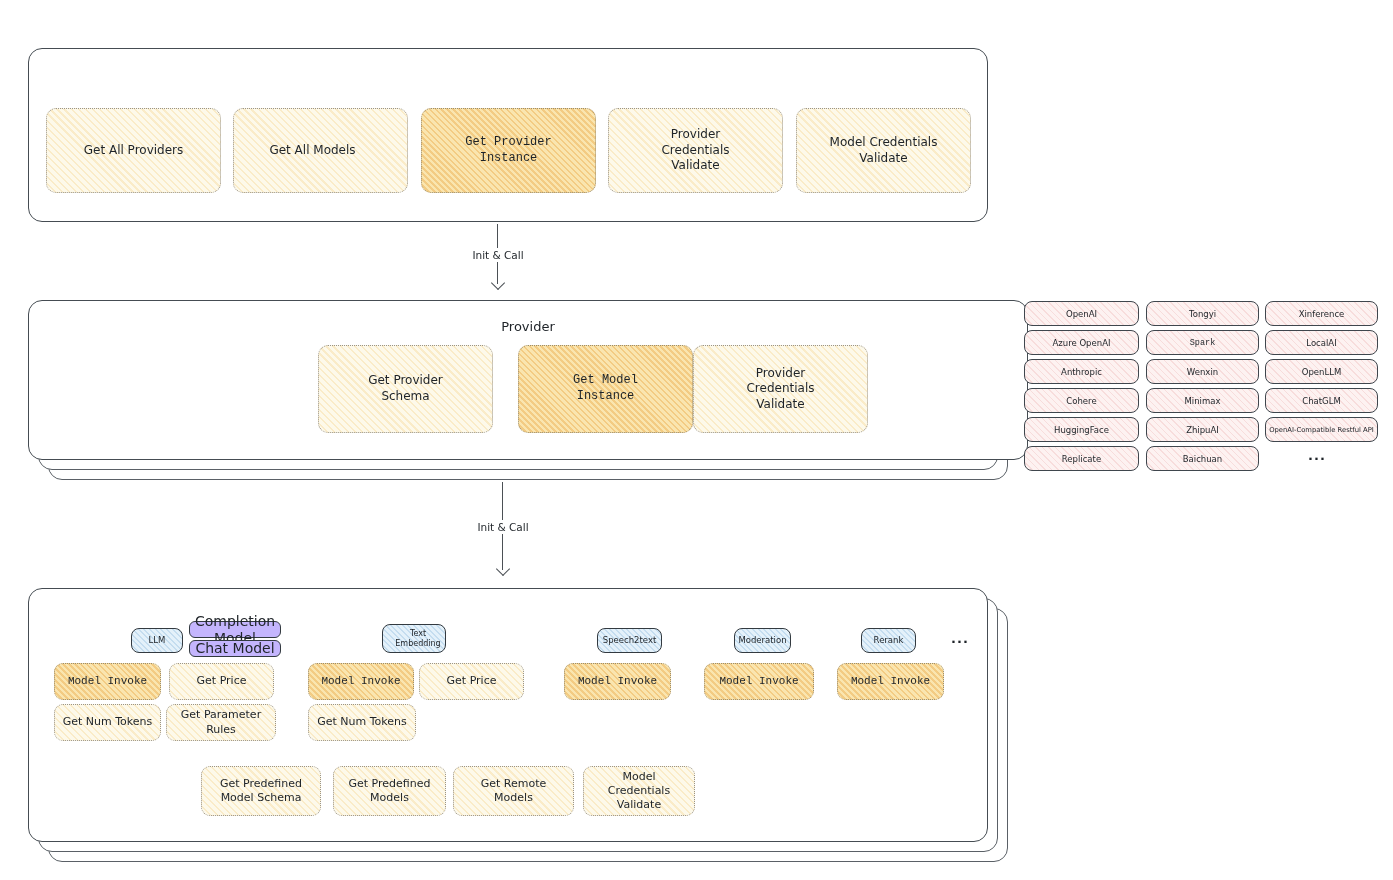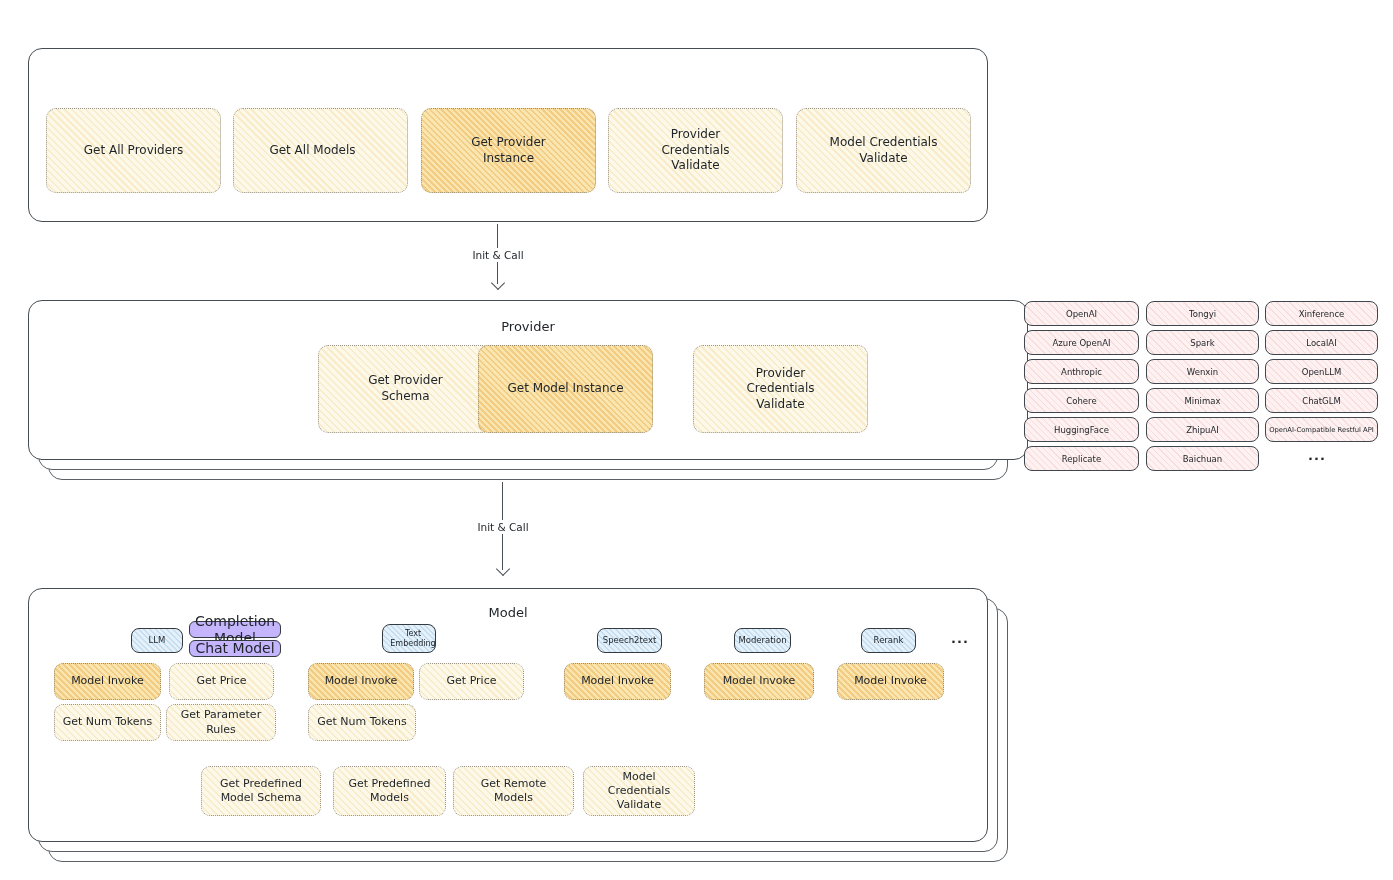--- a/index.html
+++ b/index.html
@@ -23,20 +23,21 @@
     text-align:center; border-radius:10px; box-sizing:border-box;
     font-size:12px; line-height:1.3; padding:0 28px;
     border:1.6px dotted #9a9488;
     background-color:#fdf9ea;
     background-image:repeating-linear-gradient(45deg, rgba(240,195,105,0.26) 0px, rgba(240,195,105,0.26) 1.6px, rgba(0,0,0,0) 1.6px, rgba(0,0,0,0) 5px);
   }
   .btn.hl {
     background-color:#f9e5b2;
     background-image:repeating-linear-gradient(45deg, rgba(235,166,60,0.40) 0px, rgba(235,166,60,0.40) 1.8px, rgba(250,228,168,0.25) 1.8px, rgba(250,228,168,0.25) 4.2px);
     border-color:#9a8d70;
+    font-family:Liberation Mono, monospace;
   }
   .btn-sm { font-size:11px; padding:0 6px; border-radius:9px; }
   .chip {
     position:absolute; display:flex; align-items:center; justify-content:center;
     text-align:center; box-sizing:border-box; padding:0 13px;
     border:1.5px solid #3f464d; border-radius:8px; font-size:8.5px;
     background-color:#fdf2f1;
     background-image:repeating-linear-gradient(45deg, rgba(225,135,135,0.20) 0px, rgba(225,135,135,0.20) 1.3px, rgba(0,0,0,0) 1.3px, rgba(0,0,0,0) 4.6px);
   }
   .tag {
@@ -76,30 +77,30 @@
 
   <div class="arrow-line" style="left:497px; top:224px; height:60px;"></div>
   <div class="arrow-head" style="left:493px; top:278px;"></div>
   <div class="arrow-label" style="left:498px; top:248px;">Init &amp; Call</div>
 
   <div class="stack" style="left:48px; top:320px; width:958px; height:158px;"></div>
   <div class="stack" style="left:38px; top:310px; width:958px; height:158px;"></div>
   <div class="group-box" style="left:28px; top:300px; width:958px; height:158px;padding-left:40px;">
     <div class="group-title" style="top:18px;">Provider</div>
     <div class="btn" style="left:289px; top:44px; width:175px; height:88px;">Get Provider Schema</div>
-    <div class="btn hl" style="left:449px; top:44px; width:175px; height:88px;">Get Model Instance</div>
+    <div class="btn hl" style="left:489px; top:44px; width:175px; height:88px;">Get Model Instance</div>
     <div class="btn" style="left:664px; top:44px; width:175px; height:88px;">Provider Credentials Validate</div>
   </div>
 
   <div class="chip" style="left:1024px; top:301px; width:115px; height:25px;">OpenAI</div>
   <div class="chip" style="left:1146px; top:301px; width:113px; height:25px;">Tongyi</div>
   <div class="chip" style="left:1265px; top:301px; width:113px; height:25px;">Xinference</div>
 
   <div class="chip" style="left:1024px; top:330px; width:115px; height:25px;">Azure OpenAI</div>
-  <div class="chip" style="left:1146px; top:330px; width:113px; height:25px;">Spark</div>
+  <div class="chip" style="left:1146px; top:330px; width:113px; height:25px;font-family:Liberation Mono, monospace;">Spark</div>
   <div class="chip" style="left:1265px; top:330px; width:113px; height:25px;">LocalAI</div>
 
   <div class="chip" style="left:1024px; top:359px; width:115px; height:25px;">Anthropic</div>
   <div class="chip" style="left:1146px; top:359px; width:113px; height:25px;">Wenxin</div>
   <div class="chip" style="left:1265px; top:359px; width:113px; height:25px;">OpenLLM</div>
 
   <div class="chip" style="left:1024px; top:388px; width:115px; height:25px;">Cohere</div>
   <div class="chip" style="left:1146px; top:388px; width:113px; height:25px;">Minimax</div>
   <div class="chip" style="left:1265px; top:388px; width:113px; height:25px;">ChatGLM</div>
 
@@ -111,26 +112,25 @@
   <div class="chip" style="left:1146px; top:446px; width:113px; height:25px;">Baichuan</div>
   <div class="dots" style="left:1308px; top:448px;">...</div>
 
   <div class="arrow-line" style="left:502px; top:482px; height:88px;"></div>
   <div class="arrow-head" style="left:498px; top:564px;"></div>
   <div class="arrow-label" style="left:503px; top:520px;">Init &amp; Call</div>
 
   <div class="stack" style="left:48px; top:608px; width:958px; height:252px;"></div>
   <div class="stack" style="left:38px; top:598px; width:958px; height:252px;"></div>
   <div class="group-box" style="left:28px; top:588px; width:958px; height:252px;">
-    <div class="group-title" style="top:16px;">Model</div>
 
     <div class="tag" style="left:102px; top:39px; width:52px; height:25px;">LLM</div>
     <div class="tag white" style="left:160px; top:32px; width:92px; height:17px;">Completion Model</div>
     <div class="tag white" style="left:160px; top:51px; width:92px; height:17px;">Chat Model</div>
-    <div class="tag" style="left:353px; top:35px; width:54px; height:29px; font-size:8px;padding-left:8px;">Text Embedding</div>
+    <div class="tag" style="left:353px; top:35px; width:64px; height:29px; font-size:8px;padding-left:8px;">Text Embedding</div>
     <div class="tag" style="left:568px; top:39px; width:65px; height:25px;">Speech2text</div>
     <div class="tag" style="left:705px; top:39px; width:57px; height:25px;">Moderation</div>
     <div class="tag" style="left:832px; top:39px; width:55px; height:25px;">Rerank</div>
     <div class="dots" style="left:922px; top:42px;">...</div>
 
     <div class="btn hl btn-sm" style="left:25px; top:74px; width:107px; height:37px;">Model Invoke</div>
     <div class="btn btn-sm" style="left:140px; top:74px; width:105px; height:37px;">Get Price</div>
     <div class="btn hl btn-sm" style="left:279px; top:74px; width:106px; height:37px;">Model Invoke</div>
     <div class="btn btn-sm" style="left:390px; top:74px; width:105px; height:37px;">Get Price</div>
     <div class="btn hl btn-sm" style="left:535px; top:74px; width:107px; height:37px;">Model Invoke</div>

